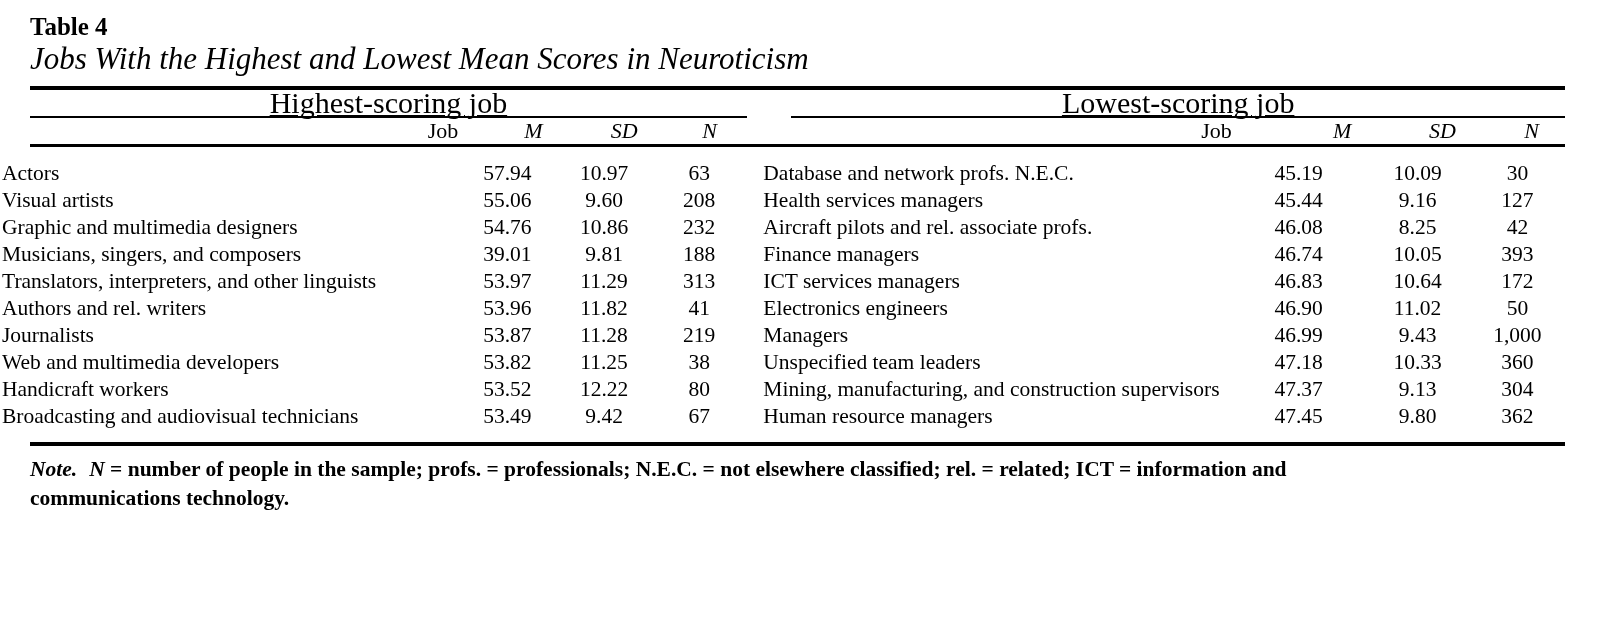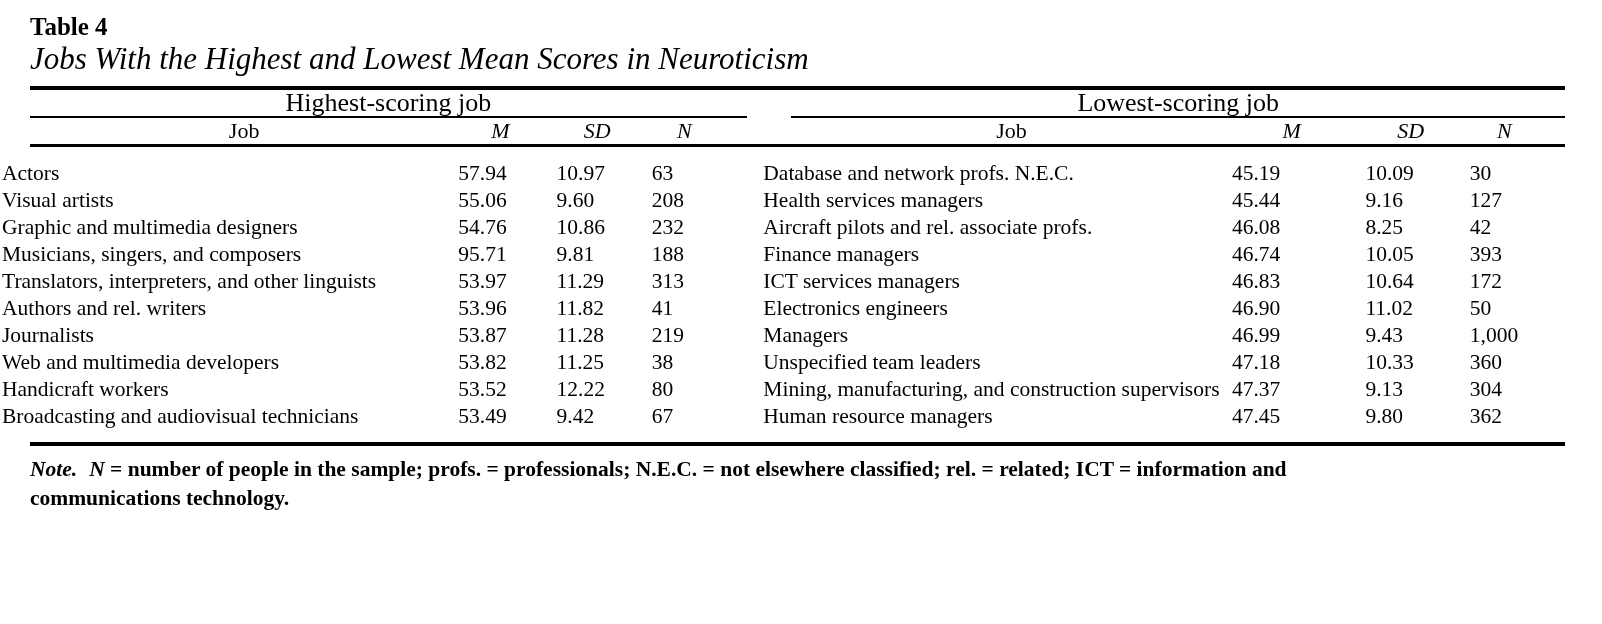--- a/index.html
+++ b/index.html
@@ -40,56 +40,57 @@
     table-layout: fixed;
   }
   table.apa th, table.apa td {
     font-weight: normal;
     vertical-align: top;
     padding: 0;
   }
   
   .spanner {
     text-align: center;
-    font-size: 26px;
+    font-size: 30px;
     line-height: 26px;
     padding-top: 14px;
     padding-bottom: 6px;
     border-bottom: 2px solid #000;
+    text-decoration: underline;
   }
   .spanner-gap { border-bottom: none; }
 
   
   .colhead th {
     font-size: 22px;
     line-height: 26px;
     padding-top: 11px;
     padding-bottom: 9px;
     border-bottom: 3px solid #000;
-    text-align: center;
+    text-align: right;
   }
   .colhead th.stat-h { font-style: italic; }
   .colhead th.num-pad-l { padding-right: 14px; }
   .colhead th.ncol-l { padding-right: 30px; }
   .colhead th.ncol-r { padding-right: 26px; }
 
   
   tbody td {
     font-size: 21.5px;
     line-height: 27px;
     padding-top: 1px;
   }
   tbody tr:first-child td { padding-top: 13px; }
   tbody tr:last-child td { padding-bottom: 12px; }
   td.job {
     text-align: left;
     padding-left: 28px;
     text-indent: -28px; 
   }
-  td.num { text-align: left; padding-right: 14px; }
+  td.num { text-align: center; padding-right: 14px; }
   td.ncol-l { padding-right: 36px; }
   td.ncol-r { padding-right: 32px; }
 
   
   .note {
     margin: 9px 0 0 0;
     font-size: 21.5px;
     line-height: 29px;
     font-weight: bold;
   }
@@ -172,21 +173,21 @@
         <td class="num">10.86</td>
         <td class="num ncol-l">232</td>
         <td></td>
         <td class="job">Aircraft pilots and rel. associate profs.</td>
         <td class="num">46.08</td>
         <td class="num">8.25</td>
         <td class="num ncol-r">42</td>
       </tr>
       <tr>
         <td class="job">Musicians, singers, and composers</td>
-        <td class="num">95.71</td>
+        <td class="num">39.01</td>
         <td class="num">9.81</td>
         <td class="num ncol-l">188</td>
         <td></td>
         <td class="job">Finance managers</td>
         <td class="num">46.74</td>
         <td class="num">10.05</td>
         <td class="num ncol-r">393</td>
       </tr>
       <tr>
         <td class="job">Translators, interpreters, and other linguists</td>

